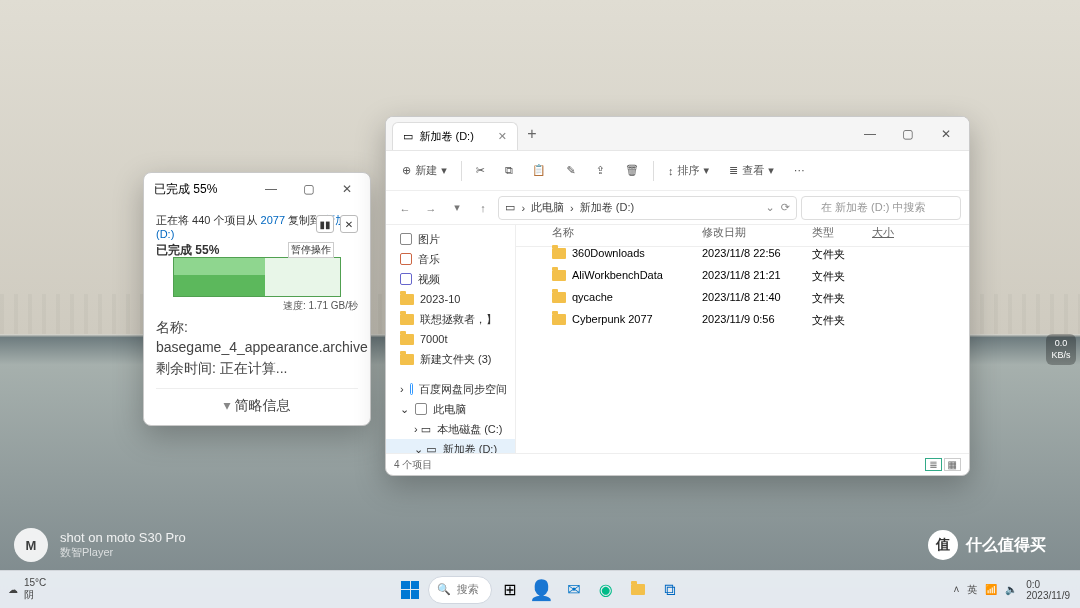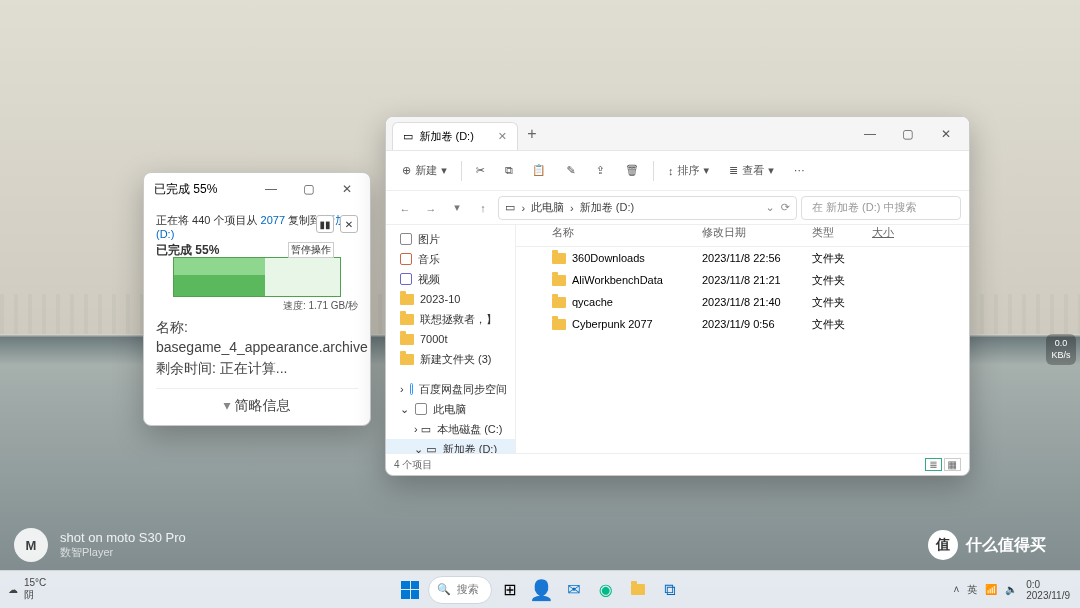--- a/index.html
+++ b/index.html
@@ -28,34 +28,34 @@
 .ex-tabs { display:flex; align-items:center; height:34px; background:#f5f5f5; border-bottom:1px solid #e6e6e6; }
 .ex-tab { display:flex; align-items:center; gap:6px; height:28px; margin:4px 0 0 6px; padding:0 10px; background:#fff; border:1px solid #ddd; border-bottom:none; border-radius:6px 6px 0 0; font-size:11px; }
 .ex-newtab { width:28px; text-align:center; color:#666; font-size:16px; }
 .ex-wc { margin-left:auto; display:flex; padding-right:4px; }
 .ex-toolbar { display:flex; align-items:center; gap:4px; height:40px; padding:0 8px; border-bottom:1px solid #eee; font-size:11px; color:#555; }
 .tbtn { padding:4px 8px; border-radius:4px; display:flex; align-items:center; gap:4px; }
 .tsep { width:1px; height:20px; background:#ddd; margin:0 2px; }
 .ex-nav { display:flex; align-items:center; gap:4px; height:34px; padding:0 8px; font-size:11px; border-bottom:1px solid #eee; }
 .navbtn { width:22px; height:22px; display:flex; align-items:center; justify-content:center; color:#777; border-radius:4px; }
 .addrbar { flex:1; display:flex; align-items:center; height:24px; border:1px solid #ddd; border-radius:4px; padding:0 6px; gap:6px; color:#444; }
-.searchbox { width:160px; height:24px; border:1px solid #ddd; border-radius:4px; padding:0 10px; display:flex; align-items:center; color:#999; }
+.searchbox { width:160px; height:24px; border:1px solid #ddd; border-radius:4px; padding:0 19px; display:flex; align-items:center; color:#999; }
 .ex-body { flex:1; display:flex; min-height:0; }
 .sidebar { width:130px; border-right:1px solid #eee; overflow:auto; font-size:11px; padding:4px 0; }
 .sbitem { display:flex; align-items:center; gap:6px; height:20px; padding:0 8px 0 14px; color:#333; white-space:nowrap; }
 .sbitem.sub { padding-left:28px; }
 .sbitem.sel { background:#e5f1fb; }
 .fico { width:14px; height:11px; background:#f3c04b; border-radius:1px; position:relative; display:inline-block; }
 .fico::before { content:""; position:absolute; top:-3px; left:0; width:6px; height:3px; background:#f3c04b; border-radius:1px 1px 0 0; }
 .pico { width:12px;height:12px;display:inline-block;border:1px solid #888;border-radius:2px; }
 .mainlist { flex:1; overflow:auto; font-size:11px; }
 .listhead { display:flex; height:22px; align-items:flex-start; border-bottom:1px solid #eee; color:#666; padding-left:10px; position:sticky; top:0; background:#fff; }
 .listhead > div, .row > div { padding:0 6px; }
 .c-name{width:150px;} .c-date{width:110px;} .c-type{width:60px;} .c-size{width:50px;text-decoration:underline;}
-.row { display:flex; align-items:center; height:22px; padding-left:10px; }
+.row { display:flex; align-items:flex-start; height:22px; padding-left:10px; }
 .row .c-name{display:flex;align-items:center;gap:6px;}
 .statusbar { height:22px; border-top:1px solid #eee; font-size:10px; color:#666; display:flex; align-items:center; padding:0 8px; }
 
 .taskbar { position:absolute; left:0; right:0; bottom:0; height:38px; background:rgba(240,244,249,.9); backdrop-filter:blur(6px); display:flex; align-items:center; justify-content:center; gap:4px; font-size:11px; border-top:1px solid rgba(0,0,0,.08); }
 .tb-left { position:absolute; left:8px; display:flex; align-items:center; gap:6px; color:#444; font-size:10px; }
 .tb-right { position:absolute; right:10px; display:flex; align-items:center; gap:8px; color:#444; font-size:10px; }
 .tbicon { width:28px; height:28px; display:flex; align-items:center; justify-content:center; border-radius:4px; font-size:16px; }
 .searchpill { display:flex; align-items:center; gap:6px; height:28px; padding:0 12px 0 8px; background:#fff; border:1px solid #d0d6df; border-radius:14px; color:#777; }
 .winlogo { width:18px; height:18px; display:grid; grid-template:1fr 1fr/1fr 1fr; gap:1px; }
 .winlogo span { background:#0078d4; }

